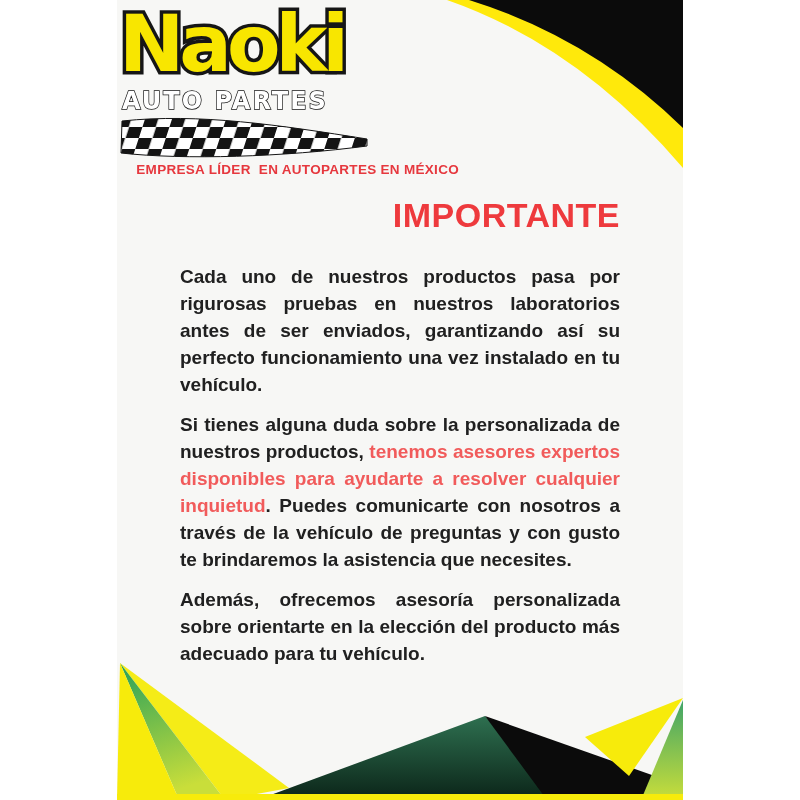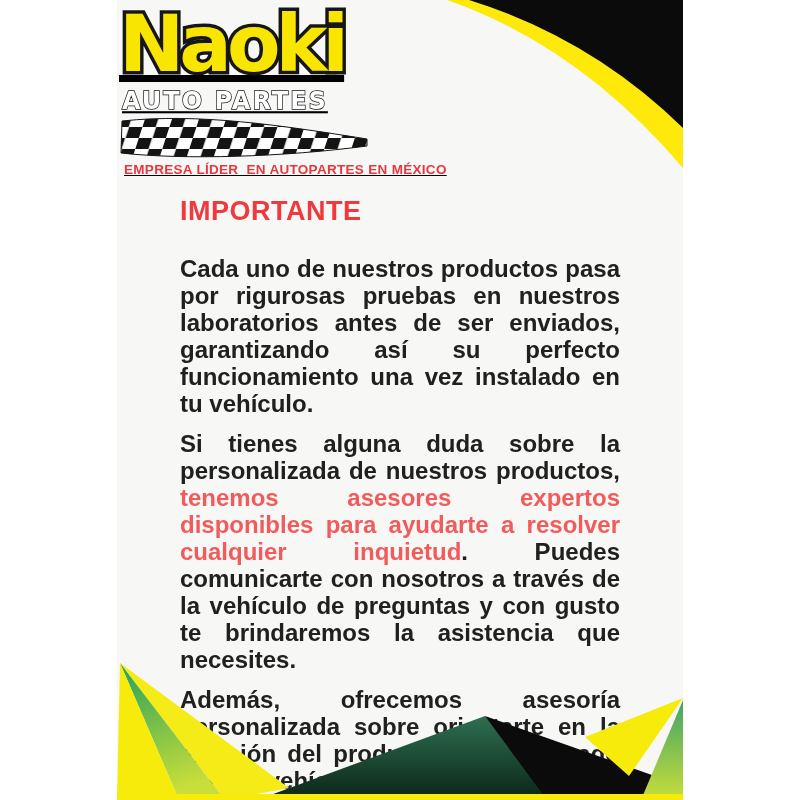--- a/index.html
+++ b/index.html
@@ -7,44 +7,45 @@
     width:800px;height:800px;background:#ffffff;position:relative;
     font-family:"Liberation Sans", sans-serif;overflow:hidden;
   }
   .flyer{
     position:absolute;left:117px;top:0;width:566px;height:800px;
     background:#f7f7f5;overflow:hidden;
   }
   
   .corner-svg{position:absolute;top:0;right:0;left:0;height:200px;pointer-events:none;}
   
-  .logo-wrap{position:absolute;left:2px;top:0;width:340px;text-decoration:underline;}
+  .logo-wrap{position:absolute;left:2px;top:0;width:340px;}
   .logo-text{
     margin:0;font-size:78px;line-height:88px;font-weight:800;letter-spacing:-5px;
     color:#f8e600;-webkit-text-stroke:7px #161616;paint-order:stroke fill;
     font-family:"DejaVu Sans", sans-serif;
   }
   .logo-sub{
     margin:-2px 0 0 3px;font-size:24px;font-weight:700;letter-spacing:2px;
     color:#ffffff;-webkit-text-stroke:1.4px #111111;paint-order:stroke fill;
     font-family:"DejaVu Sans", sans-serif;transform:scaleY(1.05);transform-origin:left top;
   }
   .flag{display:block;margin:2px 0 0 0;}
   .tagline{
     margin:2px 0 0 5px;font-size:13.5px;font-weight:800;letter-spacing:.3px;
-    color:#e6383e;white-space:pre;
+    color:#e6383e;white-space:pre;text-align:right;
   }
   
   .content{position:absolute;left:63px;top:196px;width:440px;}
   .heading{
-    margin:0 0 28px 0;font-size:27px;font-weight:800;letter-spacing:.5px;
+    margin:0 0 28px 0;font-size:34px;font-weight:800;letter-spacing:.5px;
     color:#ee3a3d;
+    text-align:right;
   }
   .content p{
-    margin:12px 0 13px 0;font-size:24px;line-height:27px;font-weight:700;
+    margin:12px 0 13px 0;font-size:19px;line-height:27px;font-weight:700;
     color:#202020;text-align:justify;
   }
   .hl{color:#f15b5b;}
   
   .bottom-svg{position:absolute;left:0;bottom:0;width:566px;height:170px;pointer-events:none;}
 </style>
 </head>
 <body>
 
 <div class="flyer">

